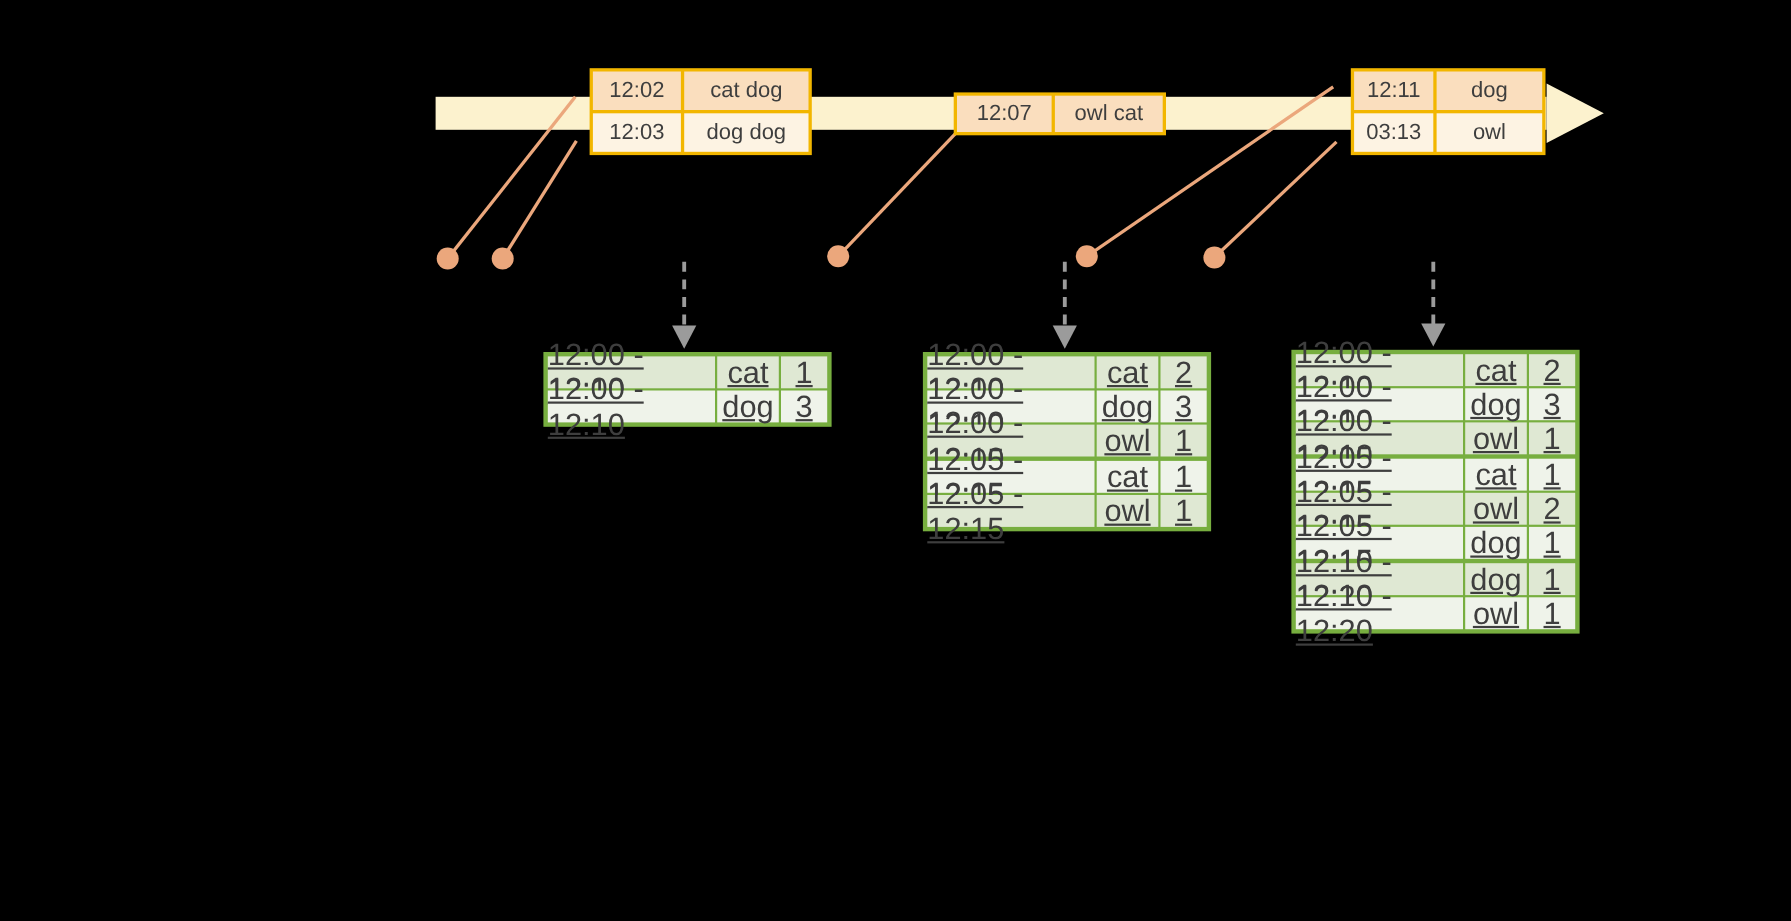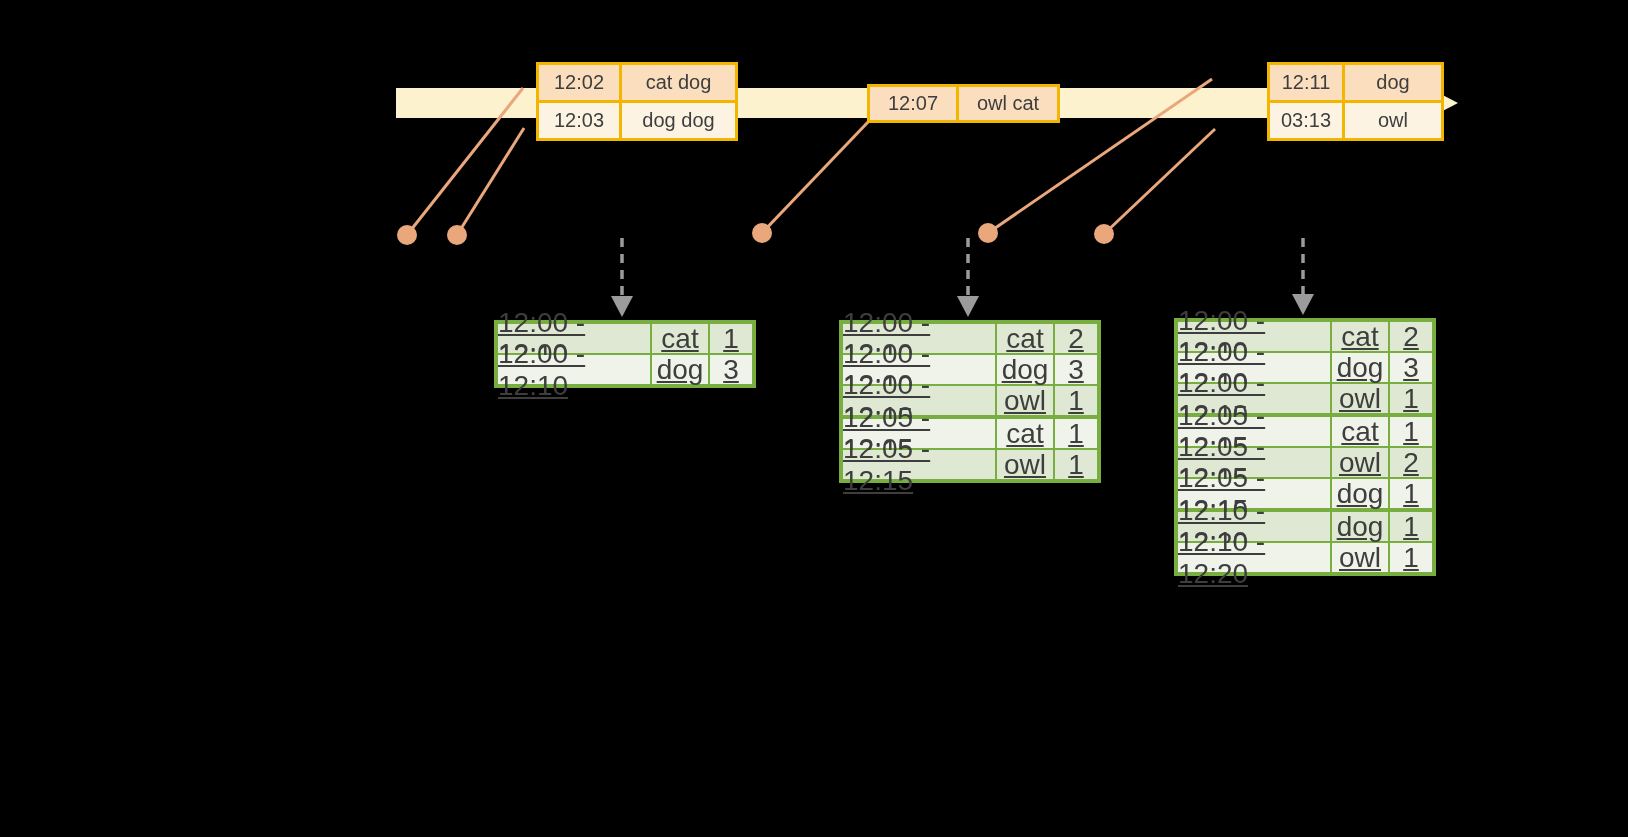--- a/index.html
+++ b/index.html
@@ -29,21 +29,21 @@
   
   .etable{
     position:absolute;
     display:grid;
     gap:3px;
     padding:3px;
     background:var(--event-border);
   }
   .etable-a{left:536px;top:62px;grid-template-columns:80px 113px;}
   .etable-b{left:867px;top:84px;grid-template-columns:86px 98px;}
-  .etable-c{left:1267px;top:62px;grid-template-columns:72px 96px;}
+  .etable-c{left:1228px;top:62px;grid-template-columns:72px 96px;}
   .erow{display:contents;}
   .ecell{
     height:35px;
     display:flex;align-items:center;justify-content:center;
     font-size:20px;color:var(--text);
   }
   .etable-b .ecell{height:33px;}
   .erow.dark>.ecell{background:var(--event-row-dark);}
   .erow.light>.ecell{background:var(--event-row-light);text-align:center;}
 

